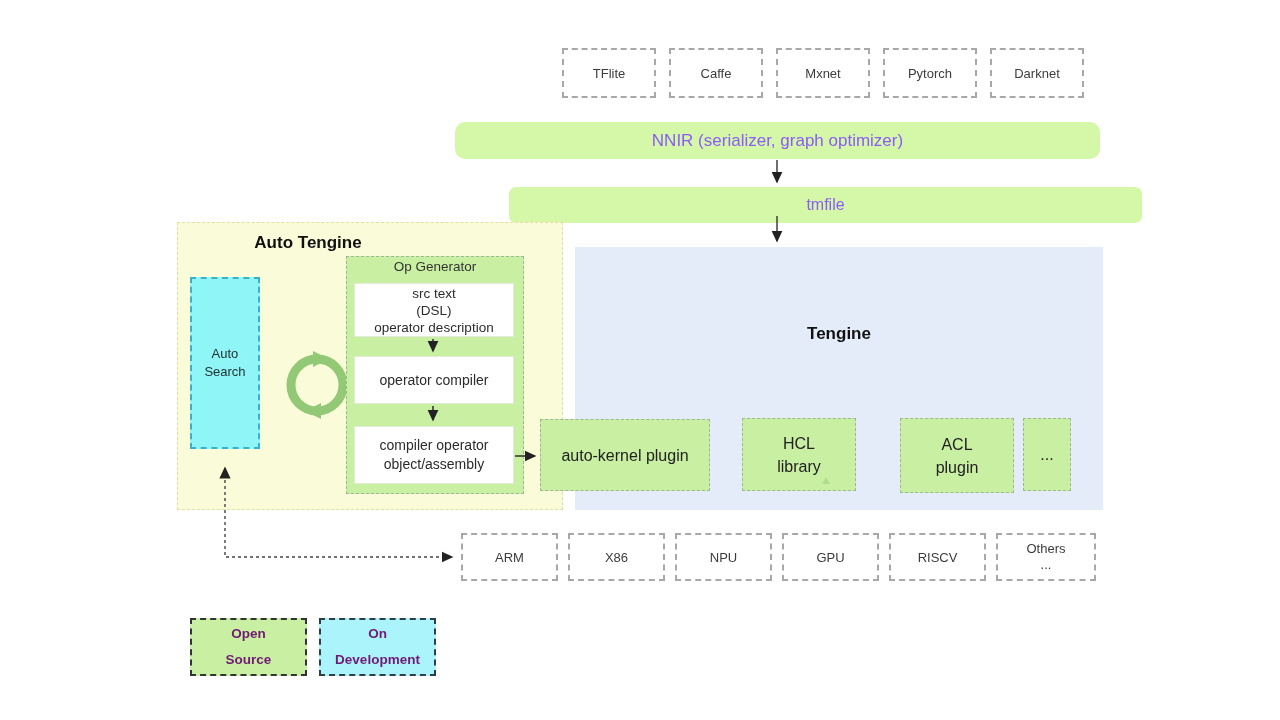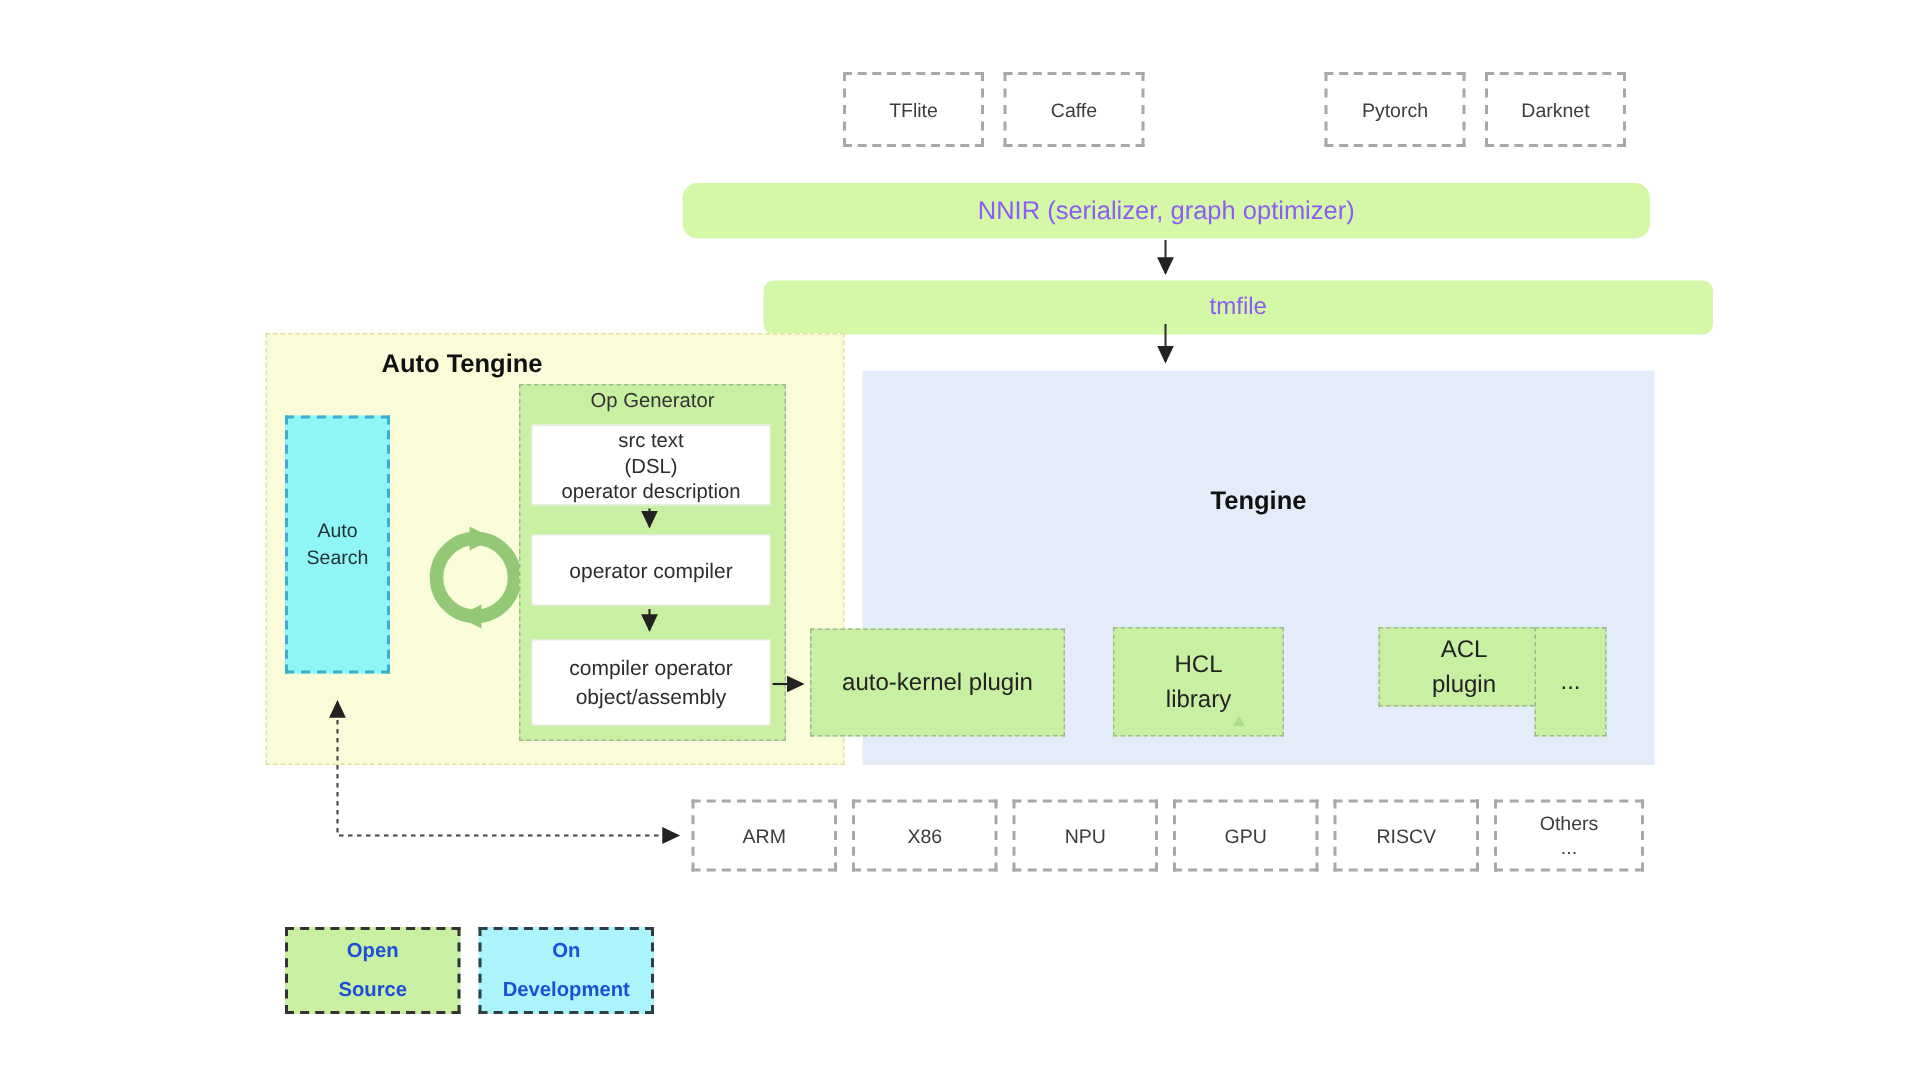--- a/index.html
+++ b/index.html
@@ -98,39 +98,40 @@
     font-size: 13px;
     line-height: 18px;
     color: #223333;
   }
 
   
   .legend-box {
     font-weight: bold;
     font-size: 13.5px;
     line-height: 26px;
-    color: #1d4ed8;
+    color: #701a75;
   }
   .legend-open { background: var(--box_green); border: 2px dashed #333333; }
   .legend-dev  { background: var(--legend_cyan); border: 2px dashed #2e3e44; }
 
   .overlay {
     position: absolute;
     left: 0; top: 0;
     width: 1280px; height: 720px;
     pointer-events: none;
   }
 </style>
 </head>
 <body>
 
 <div class="stage">
 
   <div class="cbox dashbox" style="left:562px; top:48px; width:94px; height:50px;">TFlite</div>
   <div class="cbox dashbox" style="left:669px; top:48px; width:94px; height:50px;">Caffe</div>
+  <div class="cbox dashbox" style="left:776px; top:48px; width:94px; height:50px;">Mxnet</div>
   <div class="cbox dashbox" style="left:883px; top:48px; width:94px; height:50px;">Pytorch</div>
   <div class="cbox dashbox" style="left:990px; top:48px; width:94px; height:50px;">Darknet</div>
 
   <div class="cbox bar bar-nnir" style="left:455px; top:122px; width:645px; height:37px;">NNIR (serializer, graph optimizer)</div>
 
   <div class="cbox bar bar-tmfile" style="left:461px; top:187px; width:633px; height:36px;margin-left:48px;">tmfile</div>
 
   <div class="abs tengine-region" style="left:575px; top:247px; width:528px; height:263px;"></div>
   <div class="region-title" style="left:575px; top:324px; width:528px;">Tengine</div>
 
@@ -151,21 +152,21 @@
   <div class="cbox step pre" style="left:354px; top:283px; width:160px; height:54px;">src text
 (DSL)
 operator description</div>
   <div class="cbox step step-mid" style="left:354px; top:356px; width:160px; height:48px;">operator compiler</div>
   <div class="cbox step step-last pre" style="left:354px; top:426px; width:160px; height:58px;">compiler operator
 object/assembly</div>
 
   <div class="cbox greenbox plugin" style="left:540px; top:419px; width:170px; height:72px;">auto-kernel plugin</div>
   <div class="cbox greenbox plugin pre" style="left:742px; top:418px; width:114px; height:73px;">HCL
 library</div>
-  <div class="cbox greenbox plugin pre" style="left:919px; top:418px; width:114px; height:53px;">ACL
+  <div class="cbox greenbox plugin pre" style="left:900px; top:418px; width:114px; height:75px;">ACL
 plugin</div>
   <div class="cbox greenbox plugin" style="left:1023px; top:418px; width:48px; height:73px;">...</div>
 
   <div class="cbox dashbox" style="left:461px; top:533px; width:97px; height:48px;">ARM</div>
   <div class="cbox dashbox" style="left:568px; top:533px; width:97px; height:48px;">X86</div>
   <div class="cbox dashbox" style="left:675px; top:533px; width:97px; height:48px;">NPU</div>
   <div class="cbox dashbox" style="left:782px; top:533px; width:97px; height:48px;">GPU</div>
   <div class="cbox dashbox" style="left:889px; top:533px; width:97px; height:48px;">RISCV</div>
   <div class="cbox dashbox pre" style="left:996px; top:533px; width:100px; height:48px; line-height:16px;">Others
 ...</div>

